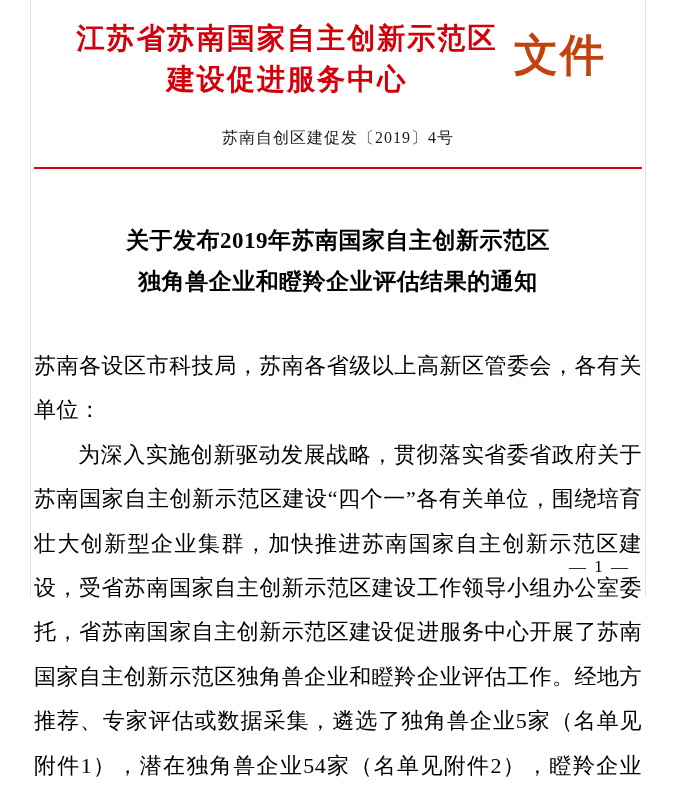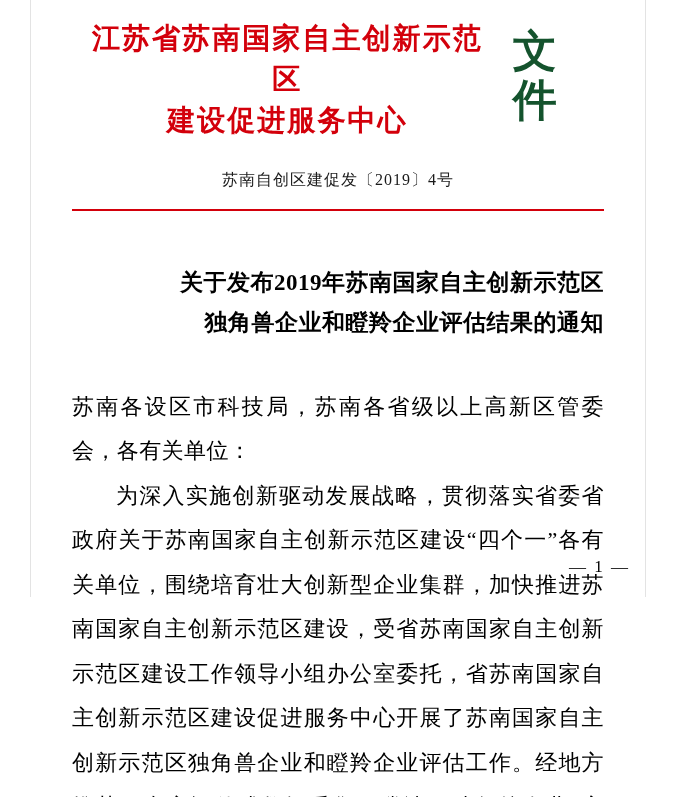--- a/index.html
+++ b/index.html
@@ -12,21 +12,21 @@
     background: #ffffff;
     font-family: "Liberation Serif", "DejaVu Serif", serif;
     color: #000000;
     overflow: hidden;
   }
   .page {
     position: relative;
     width: 676px;
     height: 597px;
     box-sizing: border-box;
-    padding: 0 72px;
+    padding: 0 34px;
   }
   
   .masthead {
     display: flex;
     align-items: center;
     justify-content: center;
     padding-top: 18px;
     gap: 10px;
   }
   .masthead-title {
@@ -34,21 +34,21 @@
     font-family: "Liberation Serif", "DejaVu Serif", serif;
     font-weight: bold;
     font-size: 29px;
     line-height: 1.42;
     letter-spacing: 2px;
     text-align: center;
     white-space: pre-line;
     transform: scaleX(0.97);
   }
   .masthead-doc {
-    color: #14532d;
+    color: #c2410c;
     font-family: "Liberation Serif", "DejaVu Serif", serif;
     font-weight: bold;
     font-size: 44px;
     line-height: 1.1;
     letter-spacing: 2px;
     padding-bottom: 6px;
   }
   
   .docnum {
     text-align: center;
@@ -60,21 +60,21 @@
   
   .red-rule {
     margin-top: 18px;
     height: 2px;
     background: #d3000b;
     width: 100%;
   }
   
   .doc-title {
     margin-top: 52px;
-    text-align: right;
+    text-align: center;
     font-size: 23px;
     font-weight: bold;
     line-height: 1.75;
     letter-spacing: 0.5px;
     white-space: pre-line;
   }
   
   .body-text {
     margin-top: 42px;
     font-size: 22px;

